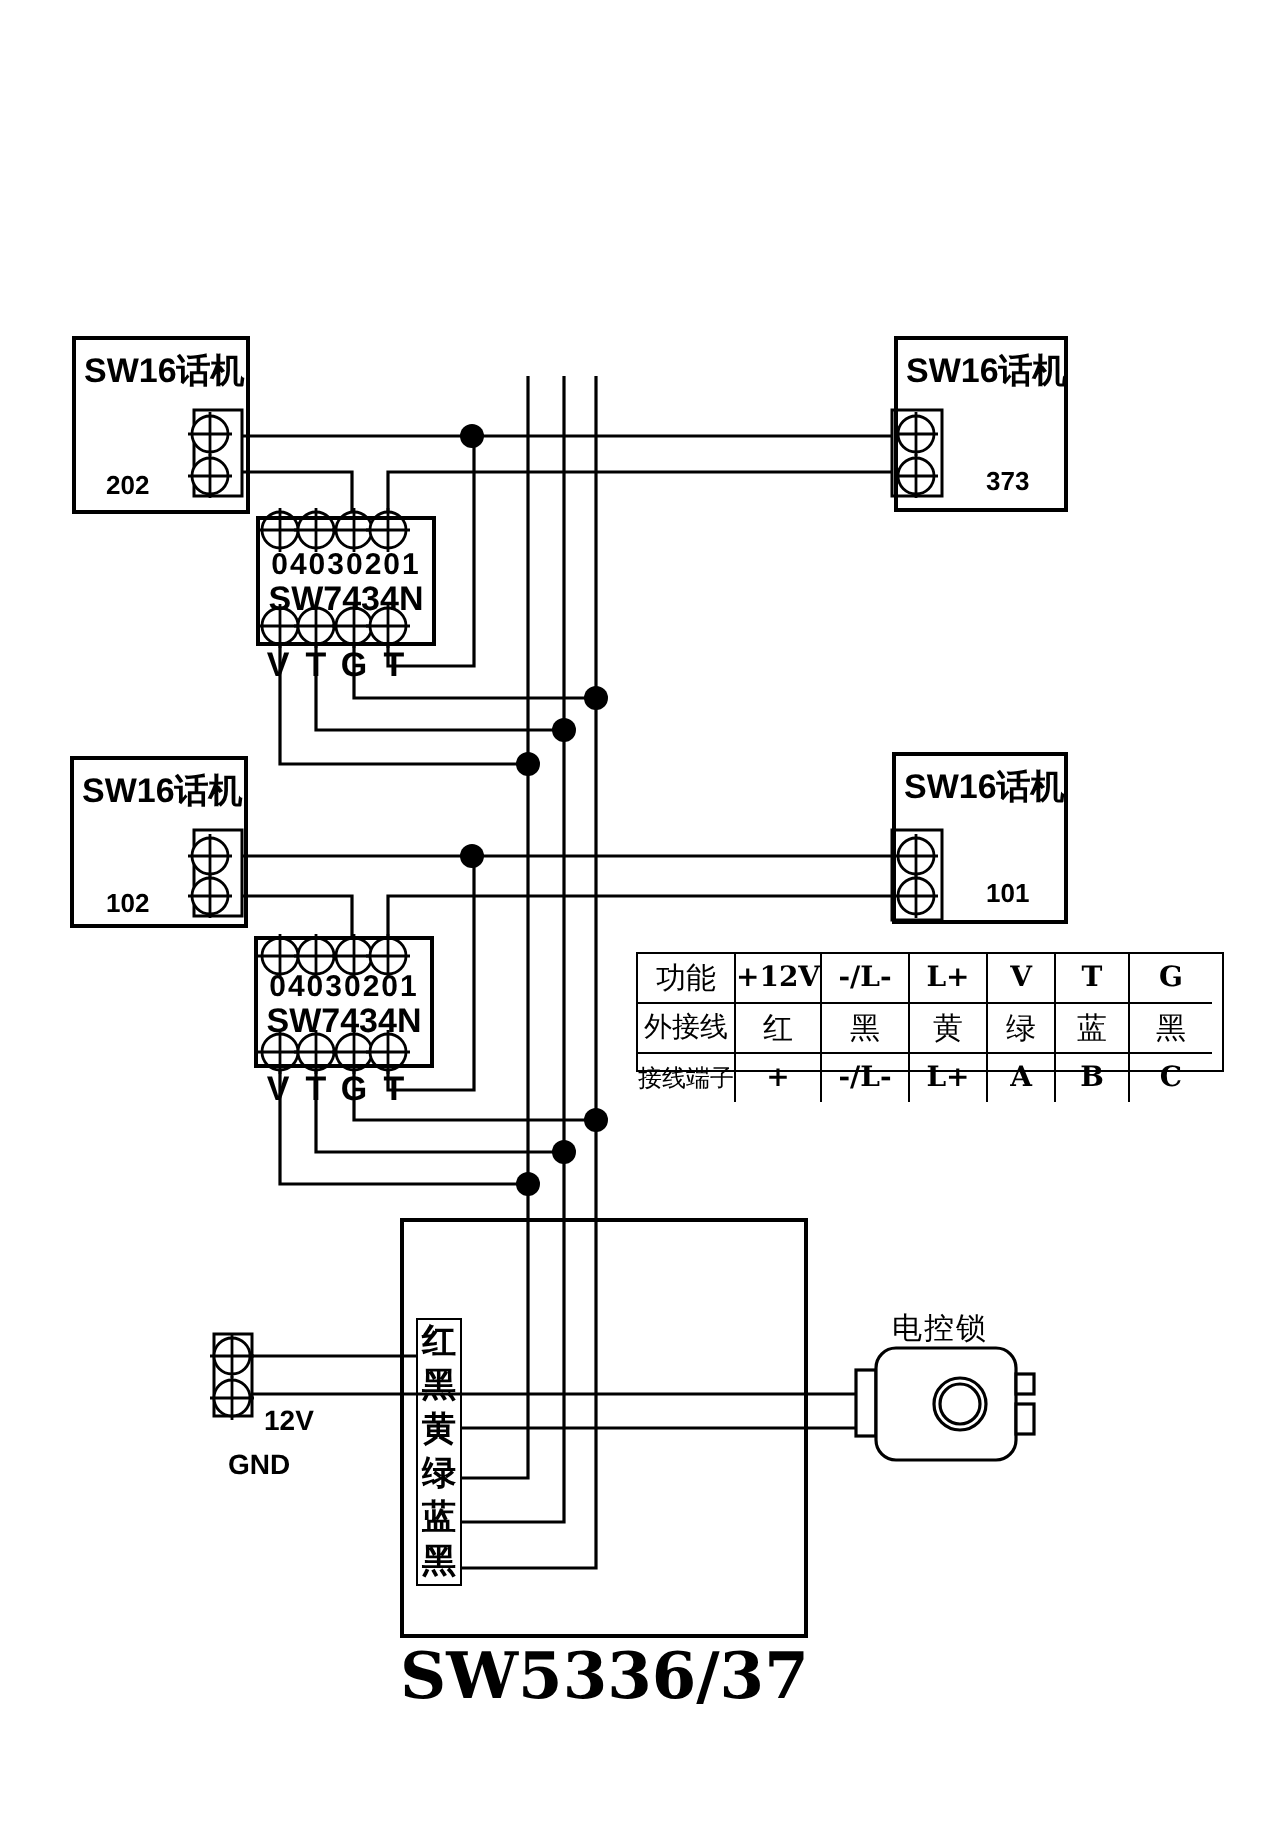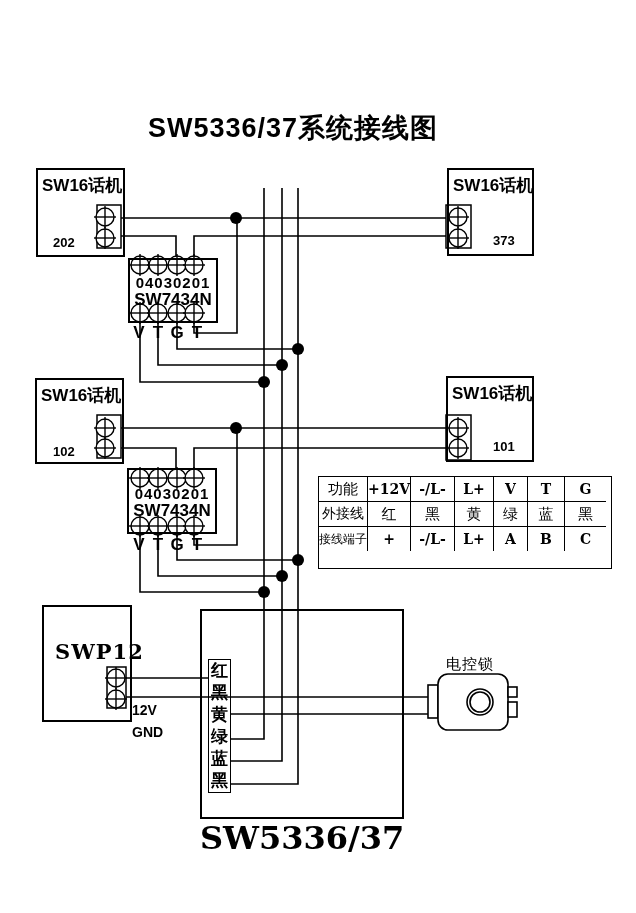--- a/index.html
+++ b/index.html
@@ -26,21 +26,21 @@
   }
   .wirebox{
     position:absolute;left:208px;top:659px;width:23px;height:134px;
     border:1.6px solid #000;box-sizing:border-box;display:flex;flex-direction:column;
     justify-content:space-between;align-items:center;padding:1px 0;
   }
   .wirebox span{font-size:17px;font-weight:bold;line-height:20px;}
   .lock-label{position:absolute;left:446px;top:655px;font-size:15px;letter-spacing:1px;}
   
   .wtable{
-    position:absolute;left:318px;top:476px;width:294px;height:93px;
+    position:absolute;left:318px;top:476px;width:294px;height:60px;
     border:1.6px solid #000;box-sizing:border-box;
     display:grid;grid-template-columns:49px 43px 44px 39px 34px 37px 41px;
     grid-template-rows:25px 25px 24px;
   }
   .tc{
     border-right:1.4px solid #000;border-bottom:1.4px solid #000;
     display:flex;align-items:center;justify-content:center;overflow:hidden;
   }
   .tc.lastcol{border-right:none;}
   .tc.lastrow{border-bottom:none;}
@@ -141,21 +141,20 @@
     <g fill="#fff" stroke="#000" stroke-width="1.6">
       <rect x="428" y="685" width="10" height="33"></rect>
       <rect x="438" y="674" width="70" height="56" rx="10"></rect>
       <rect x="508" y="687" width="9" height="10"></rect>
       <rect x="508" y="702" width="9" height="15"></rect>
       <circle cx="480" cy="702" r="13"></circle>
       <circle cx="480" cy="702" r="10"></circle>
     </g>
   </svg>
 
-  <div class="diagram-title">SW5336/37系统接线图</div>
 
   <div class="box" style="left:36px;top:168px;width:89px;height:89px;">
     <span class="phone-title">SW16话机</span>
     <span class="phone-id" style="left:15px;bottom:5px;">202</span>
   </div>
 
   <div class="box" style="left:447px;top:168px;width:87px;height:88px;">
     <span class="phone-title">SW16话机</span>
     <span class="phone-id" style="left:44px;bottom:6px;">373</span>
   </div>
@@ -181,25 +180,22 @@
 
   <div class="box" style="left:127px;top:468px;width:90px;height:66px;">
     <span class="dec-ports" style="top:15px;">04030201</span>
     <span class="dec-model" style="top:31px;">SW7434N</span>
   </div>
   <span class="pin" style="left:139px;top:535px;">V</span>
   <span class="pin" style="left:158px;top:535px;">T</span>
   <span class="pin" style="left:177px;top:535px;">G</span>
   <span class="pin" style="left:197px;top:535px;">T</span>
 
-  <div class="box" style="left:42px;top:605px;width:90px;height:117px;">
-    <span class="psu-model" style="left:11px;top:32px;">SWP12</span>
-  </div>
   <span class="psu-pin abs" style="left:132px;top:662px;">12V</span>
-  <span class="psu-pin abs" style="left:132px;top:684px;">GND</span>
+  <span class="psu-pin abs" style="left:114px;top:684px;">GND</span>
 
   <div class="box" style="left:200px;top:609px;width:204px;height:210px;"></div>
   <div class="wirebox">
     <span>红</span>
     <span>黑</span>
     <span>黄</span>
     <span>绿</span>
     <span>蓝</span>
     <span>黑</span>
   </div>

